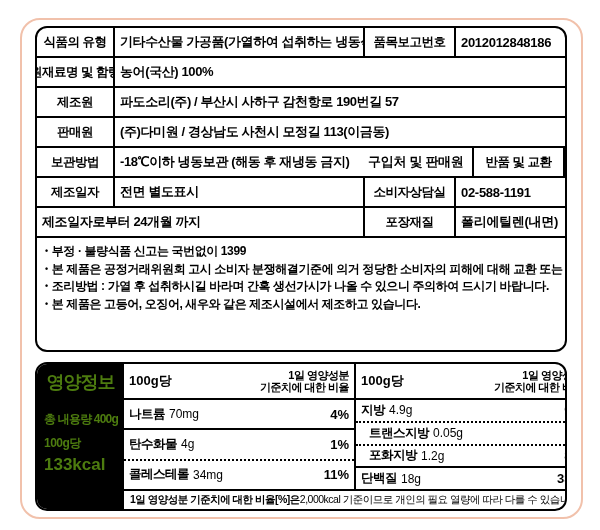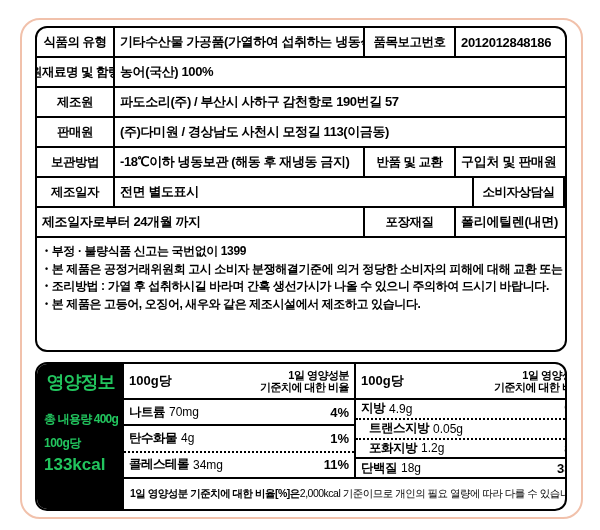--- a/index.html
+++ b/index.html
@@ -31,42 +31,42 @@
   
   .notes { padding:5px 20px 0 6px; }
   .note-line { font-size:12px; font-weight:bold; line-height:17.5px;
                letter-spacing:-0.4px; white-space:nowrap; }
   .note-line::before { content:"•"; font-size:9px; margin:0 4px 0 2px; vertical-align:1px; }
 
   
   .ntable { position:absolute; left:35px; top:362px; width:532px; height:149px;
             border:2px solid #000; border-radius:12px; overflow:hidden;
             background:#fff; display:flex; }
-  .npanel { width:87px; flex:none; background:#000; color:#22c55e; padding:6px 7px 0 7px; }
+  .npanel { width:87px; flex:none; background:#000; color:#4d7c0f; padding:6px 7px 0 7px; }
   .npanel .ntitle { font-size:18px; font-weight:bold; text-align:center; letter-spacing:-1px; }
   .npanel .ntotal { font-size:12px; font-weight:bold; margin-top:17px; letter-spacing:-0.8px; white-space:nowrap; }
   .npanel .nper   { font-size:12px; font-weight:bold; margin-top:7px; letter-spacing:-0.5px; }
   .npanel .nkcal  { font-size:17px; font-weight:bold; margin-top:3px; }
 
   .ncontent { flex:1; display:flex; flex-direction:column; }
   .ncols { flex:1; display:flex; }
   .nhalf { width:50%; display:flex; flex-direction:column; }
   .nhalf.left { border-right:2px solid #000; }
   .nheader { height:36px; border-bottom:2px solid #000; display:flex;
              justify-content:space-between; align-items:center; padding:0 5px; }
   .nh-left { font-size:13px; font-weight:bold; }
   .nh-right { font-size:11px; font-weight:bold; text-align:right; line-height:12px; letter-spacing:-0.5px; }
   .nrow { flex:1; display:flex; align-items:center; padding:0 5px; }
   .nrow .nname { font-size:12.5px; font-weight:bold; letter-spacing:-0.5px; white-space:nowrap; }
   .nrow .namount { font-size:12px; margin-left:4px; white-space:nowrap; }
   .nrow .npct { font-size:13px; font-weight:bold; margin-left:auto; }
   .nrow.indent { padding-left:13px;align-items:center; }
   .sep-solid { border-bottom:2px solid #000; }
   .sep-dotted { border-bottom:2px dotted #000; }
-  .nfoot { border-top:2px solid #000; height:32px; display:flex; align-items:center;
+  .nfoot { border-top:2px solid #000; height:20px; display:flex; align-items:center;
            padding:0 6px; font-size:10.5px; letter-spacing:-0.5px; white-space:nowrap; }
   .nfoot .fbold { font-weight:bold; }
 </style>
 </head>
 <body>
 
 <div class="stage">
   <div class="pink-frame"></div>
 
   <div class="ptable">
@@ -84,27 +84,28 @@
       <div class="pcell plabel">제조원</div>
       <div class="pcell pvalue">파도소리(주) / 부산시 사하구 감천항로 190번길 57</div>
     </div>
     <div class="prow">
       <div class="pcell plabel">판매원</div>
       <div class="pcell pvalue">(주)다미원 / 경상남도 사천시 모정길 113(이금동)</div>
     </div>
     <div class="prow">
       <div class="pcell plabel">보관방법</div>
       <div class="pcell pvalue">-18℃이하 냉동보관 (해동 후 재냉동 금지)</div>
+      <div class="pcell pvalue2">구입처 및 판매원</div>
       <div class="pcell plabel2">반품 및 교환</div>
-      <div class="pcell pvalue2">구입처 및 판매원</div>
     </div>
     <div class="prow">
       <div class="pcell plabel">제조일자</div>
       <div class="pcell pvalue">전면 별도표시</div>
       <div class="pcell plabel2">소비자상담실</div>
+      <div class="pcell pvalue2">02-588-1191</div>
     </div>
     <div class="prow">
       <div class="pcell pvalue">제조일자로부터 24개월 까지</div>
       <div class="pcell plabel2">포장재질</div>
       <div class="pcell pvalue2">폴리에틸렌(내면)</div>
     </div>
     <div class="notes">
       <div class="note-line">부정 · 불량식품 신고는 국번없이 1399</div>
       <div class="note-line">본 제품은 공정거래위원회 고시 소비자 분쟁해결기준에 의거 정당한 소비자의 피해에 대해 교환 또는 환불 받을 수 있습니다.</div>
       <div class="note-line">조리방법 : 가열 후 섭취하시길 바라며 간혹 생선가시가 나올 수 있으니 주의하여 드시기 바랍니다.</div>

